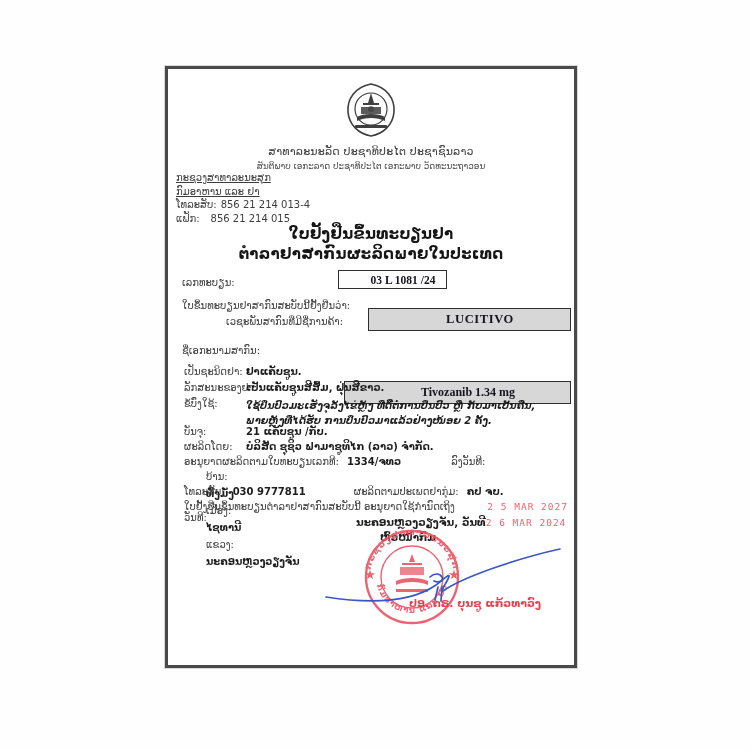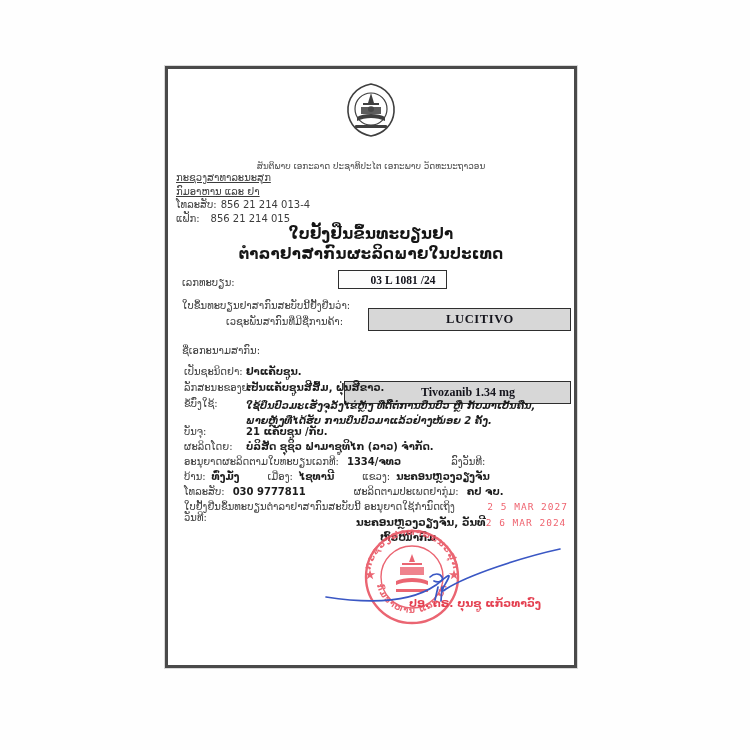--- a/index.html
+++ b/index.html
@@ -40,20 +40,21 @@
           <path d="M30 12 L33 22 L27 22 Z"></path>
           <rect x="22" y="22" width="16" height="2"></rect>
           <rect x="20" y="26" width="20" height="7" opacity="0.85"></rect>
           <path d="M16 36 C22 32 38 32 44 36 L44 40 C36 36 24 36 16 40 Z"></path>
           <rect x="14" y="44" width="32" height="3" rx="1"></rect>
           <circle cx="30" cy="28" r="3" opacity="0.7"></circle>
         </g>
       </svg>
     </div>
 
+    <div class="abs center country-line" style="top:76px;">ສາທາລະນະລັດ ປະຊາທິປະໄຕ ປະຊາຊົນລາວ</div>
     <div class="abs center motto-line" style="top:92px;">ສັນຕິພາບ ເອກະລາດ ປະຊາທິປະໄຕ ເອກະພາບ ວັດທະນະຖາວອນ</div>
 
     <div class="abs" style="left:8px;top:102px;line-height:13.5px;">
       <div class="lbl underl">ກະຊວງສາທາລະນະສຸກ</div>
       <div class="lbl underl">ກົມອາຫານ ແລະ ຢາ</div>
       <div class="rowflex" style="gap:4px;">
         <span class="lbl">ໂທລະສັບ:</span>
         <span class="lbl">856 21 214 013-4</span>
       </div>
       <div class="rowflex" style="gap:11px;">
@@ -90,21 +91,21 @@
 
     <div class="abs lbl" style="left:16px;top:372px;">ຜະລິດໂດຍ:</div>
     <div class="abs val" style="left:78px;top:372px;">ບໍລິສັດ ຊຸຊິວ ຟາມາຊູທິໄກ (ລາວ) ຈຳກັດ.</div>
 
     <div class="abs rowflex" style="left:16px;top:387px;gap:8px;width:380px;">
       <span class="lbl">ອະນຸຍາດຜະລິດຕາມໃບທະບຽນເລກທີ:</span>
       <span class="val">1334/ຈທວ</span>
       <span class="lbl" style="margin-left:42px;">ລົງວັນທີ:</span>
     </div>
 
-    <div class="abs rowflex" style="left:16px;top:402px;gap:6px;width:384px;">
+    <div class="abs rowflex" style="left:16px;top:402px;gap:6px;width:384px;flex-direction:column;">
       <span class="lbl">ບ້ານ:</span>
       <span class="val">ທົ່ງມັ່ງ</span>
       <span class="lbl" style="margin-left:22px;">ເມືອງ:</span>
       <span class="val">ໄຊທານີ</span>
       <span class="lbl" style="margin-left:22px;">ແຂວງ:</span>
       <span class="val">ນະຄອນຫຼວງວຽງຈັນ</span>
     </div>
 
     <div class="abs rowflex" style="left:16px;top:417px;gap:8px;width:384px;">
       <span class="lbl">ໂທລະສັບ:</span>

